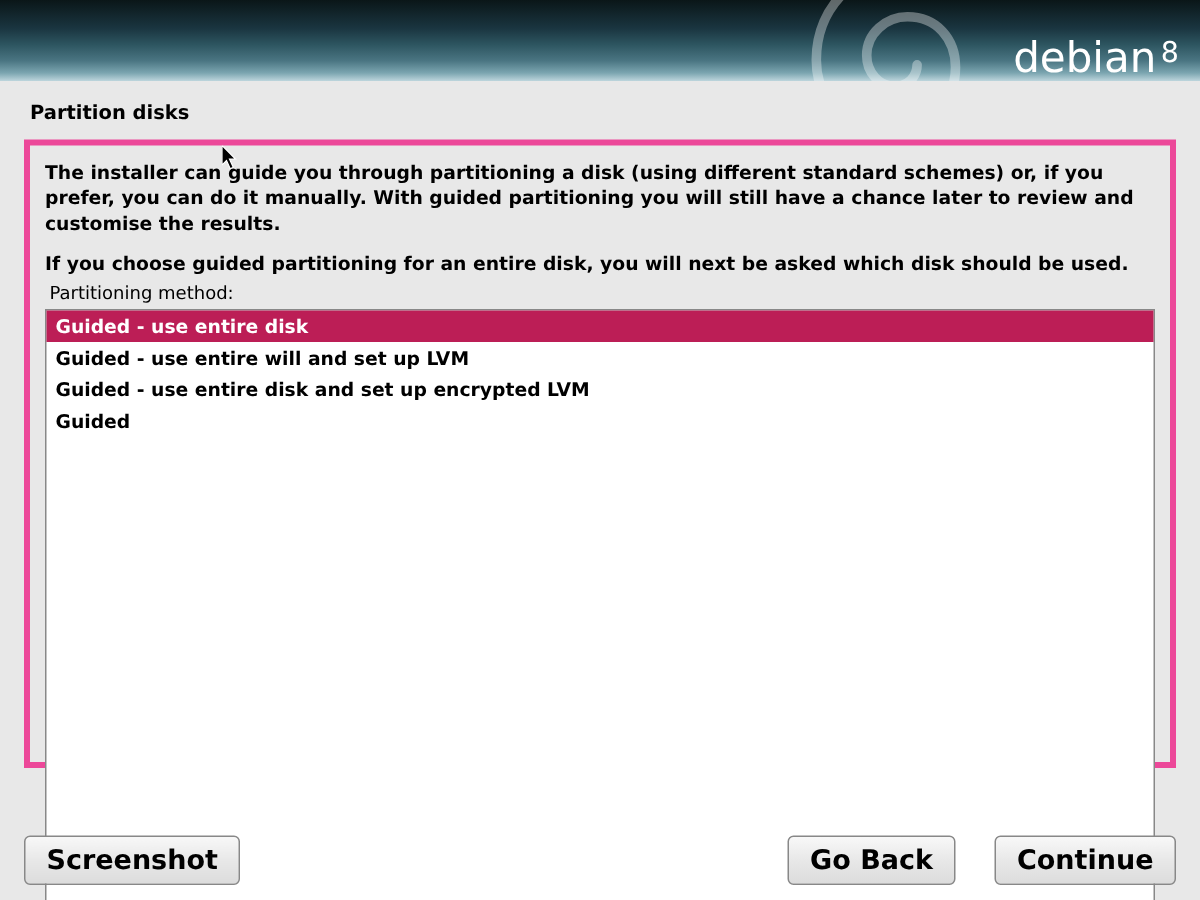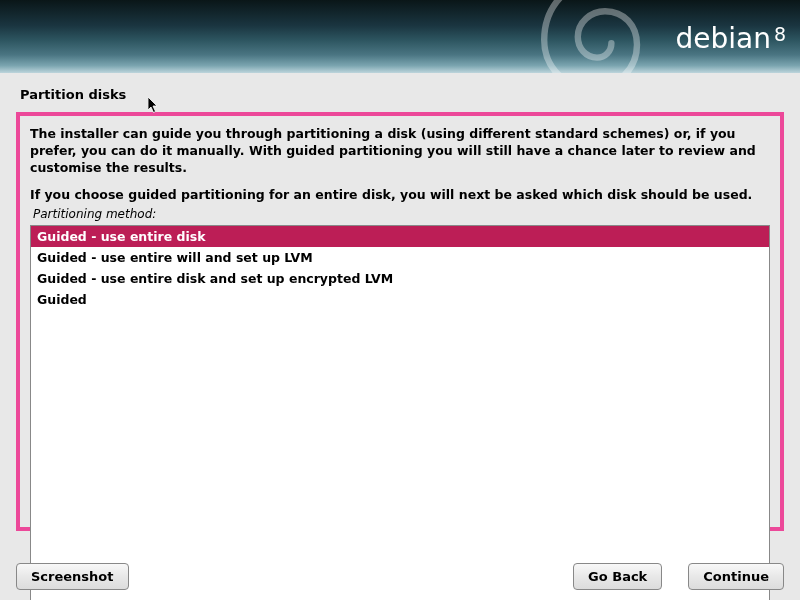--- a/index.html
+++ b/index.html
@@ -10,21 +10,21 @@
     body {
       width: 800px;
       height: 600px;
       font-family: "DejaVu Sans", Arial, sans-serif;
       background: #e8e8e8;
       overflow: hidden;
       position: relative;
     }
     .header {
       width: 100%;
-      height: 73px;
+      height: 54px;
       background: linear-gradient(180deg, #0a1618 0%, #1a3540 35%, #2d5560 55%, #4a7582 75%, #7ba5b0 90%, #bdd5dc 100%);
       position: relative;
       overflow: hidden;
     }
     .swirl {
       position: absolute;
       right: 115px;
       top: -48px;
       width: 160px;
       height: 160px;
@@ -80,21 +80,20 @@
     }
     .info-text2 {
       font-size: 12.5px;
       font-weight: bold;
       color: #000;
       line-height: 1.35;
       margin-bottom: 3px;
     }
     .field-label {
       font-size: 12px;
-      font-style: italic;
       color: #000;
       margin-bottom: 4px;
       padding-left: 3px;
     }
     .options-box {
       border: 1px solid #888;
       background: #fff;
       height: 400px;
     }
     .option-item {
@@ -119,21 +118,21 @@
     }
     .button-group-right {
       display: flex;
       gap: 26px;
     }
     .btn {
       background: linear-gradient(180deg, #f8f8f8 0%, #e8e8e8 50%, #dcdcdc 100%);
       border: 1px solid #888;
       border-radius: 4px;
       padding: 5px 14px;
-      font-size: 13px;
+      font-size: 18px;
       font-weight: bold;
       color: #000;
       cursor: pointer;
       font-family: inherit;
     }
   </style>
 </head>
 <body>
 
 <div class="header">

